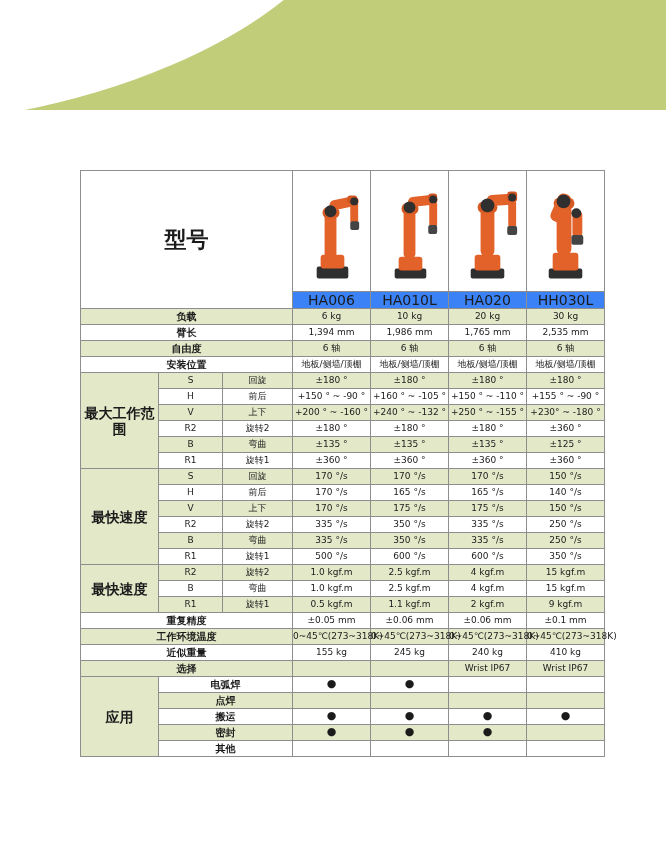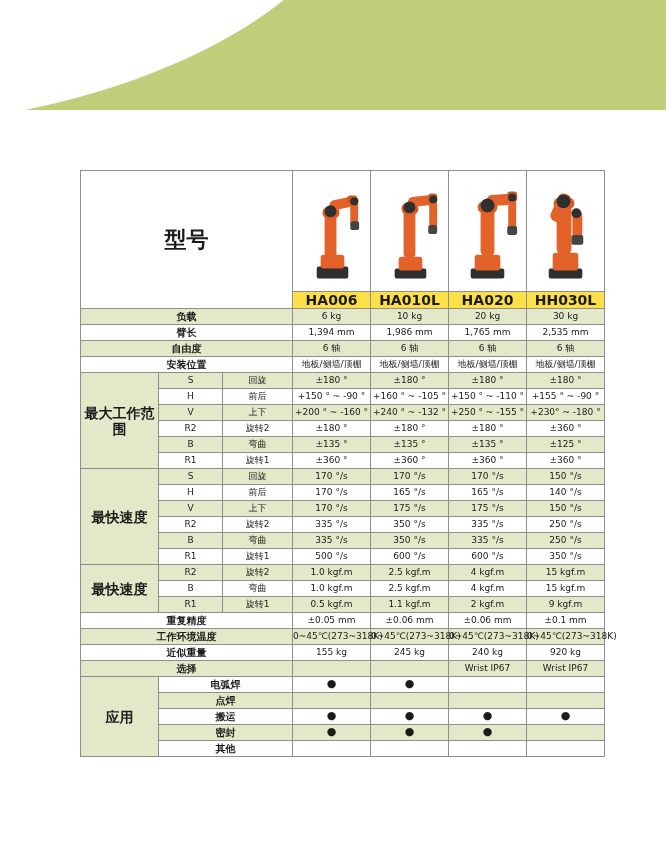--- a/index.html
+++ b/index.html
@@ -53,21 +53,21 @@
     vertical-align:middle;
     padding:0;
     height:15px;
     line-height:1.15;
   }
   .olive{background:#e3e8c8;}
   .white{background:#ffffff;}
   .lbl{font-weight:bold;font-size:10px;}
   .grp{font-weight:bold;font-size:14px;}
   .model-cell{
-    font-weight:bold;font-size:14px;background:#fde047;height:22px;
+    font-weight:normal;font-size:14px;background:#3b82f6;height:22px;
   }
   .title-cell{
     font-size:22px;font-weight:bold;background:#e3e8c8;
   }
   .photo-row td{height:120px;background:#ffffff;padding:0;}
   .robot{
     width:100%;height:120px;display:block;
   }
   .dot{font-size:11px;line-height:1;}
 </style>
@@ -331,21 +331,21 @@
           <td class="olive">0~45℃(273~318K)</td>
           <td class="olive">0~45℃(273~318K)</td>
           <td class="olive">0~45℃(273~318K)</td>
           <td class="olive">0~45℃(273~318K)</td>
         </tr>
         <tr>
           <td class="white lbl" colspan="3">近似重量</td>
           <td class="white">155 kg</td>
           <td class="white">245 kg</td>
           <td class="white">240 kg</td>
-          <td class="white">920 kg</td>
+          <td class="white">410 kg</td>
         </tr>
         <tr>
           <td class="olive lbl" colspan="3">选择</td>
           <td class="olive"></td>
           <td class="olive"></td>
           <td class="olive">Wrist IP67</td>
           <td class="olive">Wrist IP67</td>
         </tr>
 
         <tr>

